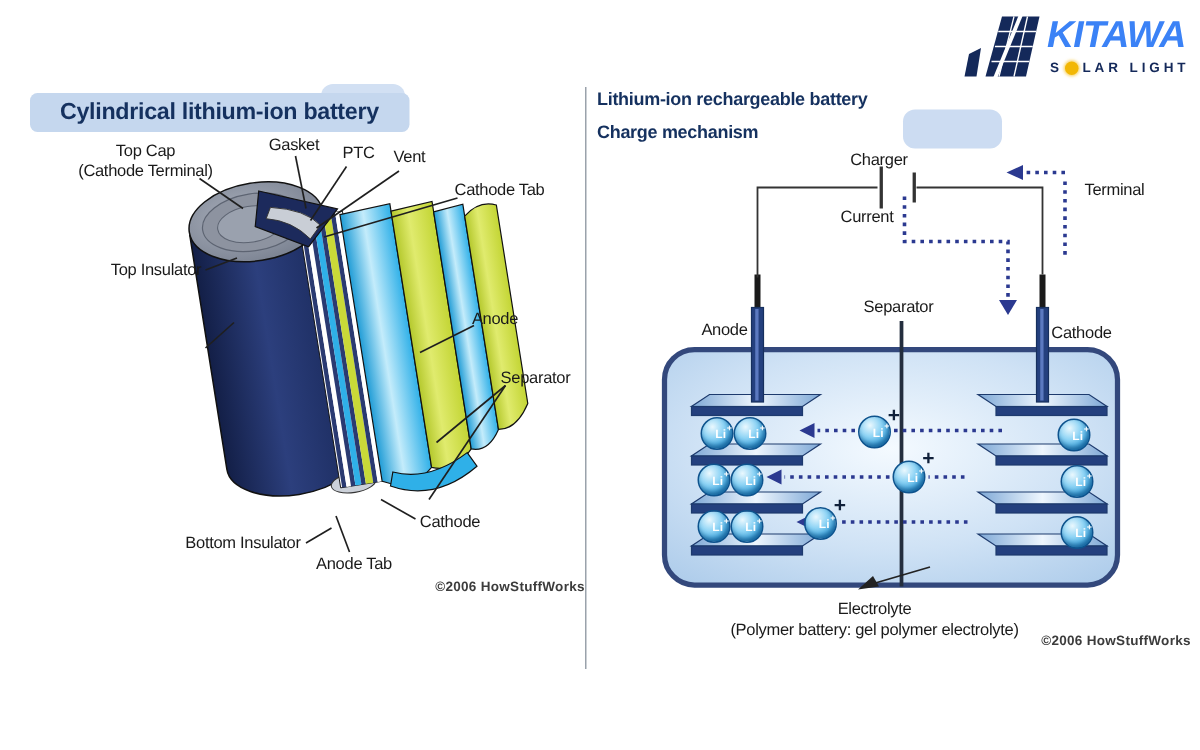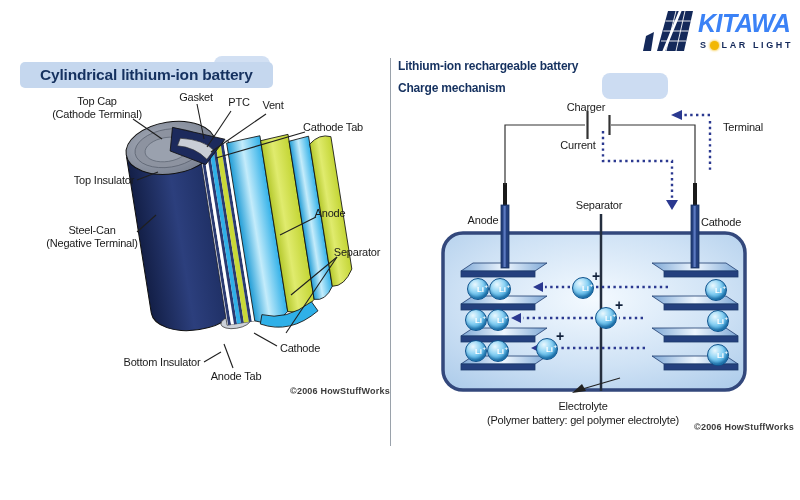--- a/index.html
+++ b/index.html
@@ -229,24 +229,20 @@
 
   <div class="lbl" style="left:97px;top:95px;">
     <div>Top Cap</div>
     <div>(Cathode Terminal)</div>
   </div>
   <div class="lbl" style="left:196px;top:91px;">Gasket</div>
   <div class="lbl" style="left:239px;top:96px;">PTC</div>
   <div class="lbl" style="left:273px;top:99px;">Vent</div>
   <div class="lbl" style="left:333px;top:121px;">Cathode Tab</div>
   <div class="lbl" style="left:104px;top:174px;">Top Insulator</div>
-  <div class="lbl" style="left:92px;top:224px;">
-    <div>Steel-Can</div>
-    <div>(Negative Terminal)</div>
-  </div>
   <div class="lbl" style="left:330px;top:207px;">Anode</div>
   <div class="lbl" style="left:357px;top:246px;">Separator</div>
   <div class="lbl" style="left:300px;top:342px;">Cathode</div>
   <div class="lbl" style="left:162px;top:356px;text-align:right;">Bottom Insulator</div>
   <div class="lbl" style="left:236px;top:370px;">Anode Tab</div>
   <div class="lbl credit" style="left:340px;top:386px;">©2006 HowStuffWorks</div>
 
   <div class="lbl" style="left:586px;top:101px;">Charger</div>
   <div class="lbl" style="left:578px;top:139px;">Current</div>
   <div class="lbl" style="left:743px;top:121px;">Terminal</div>

